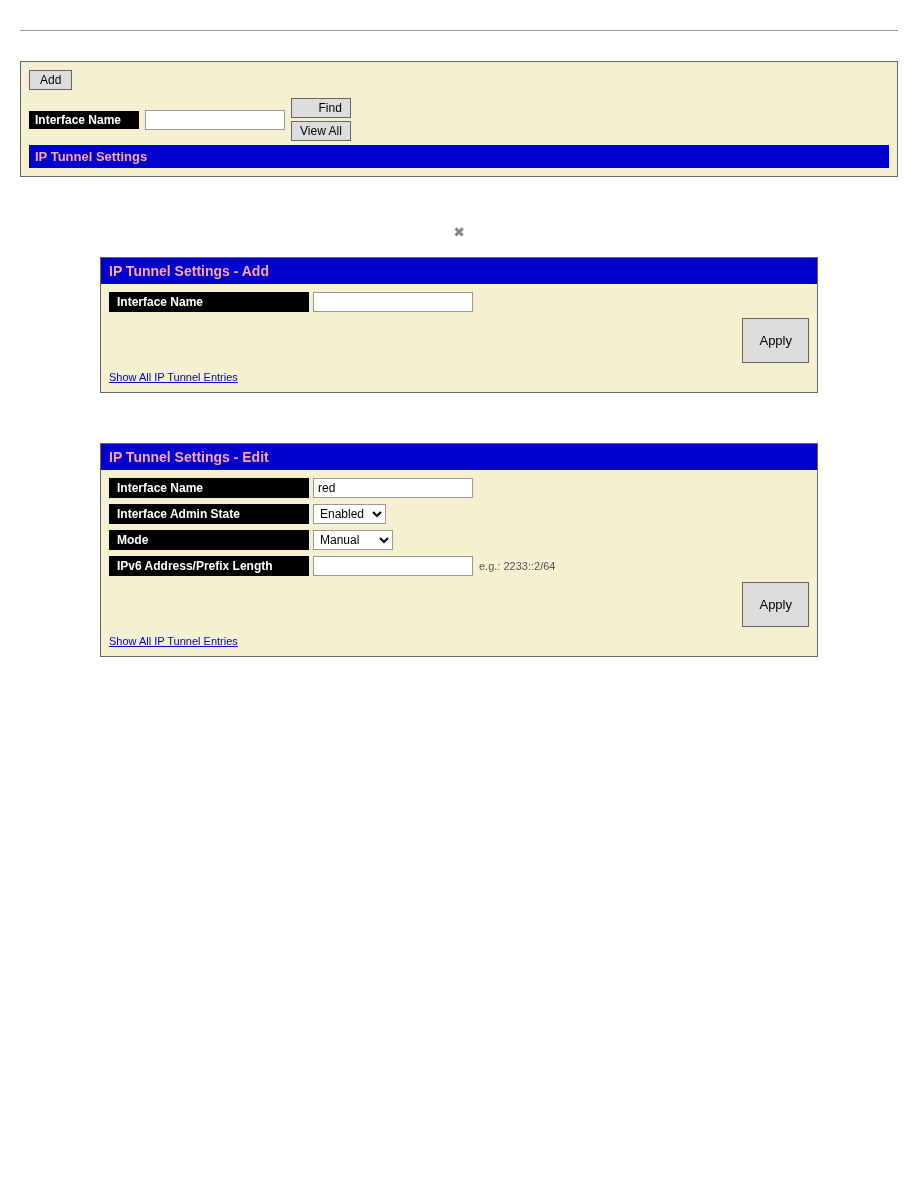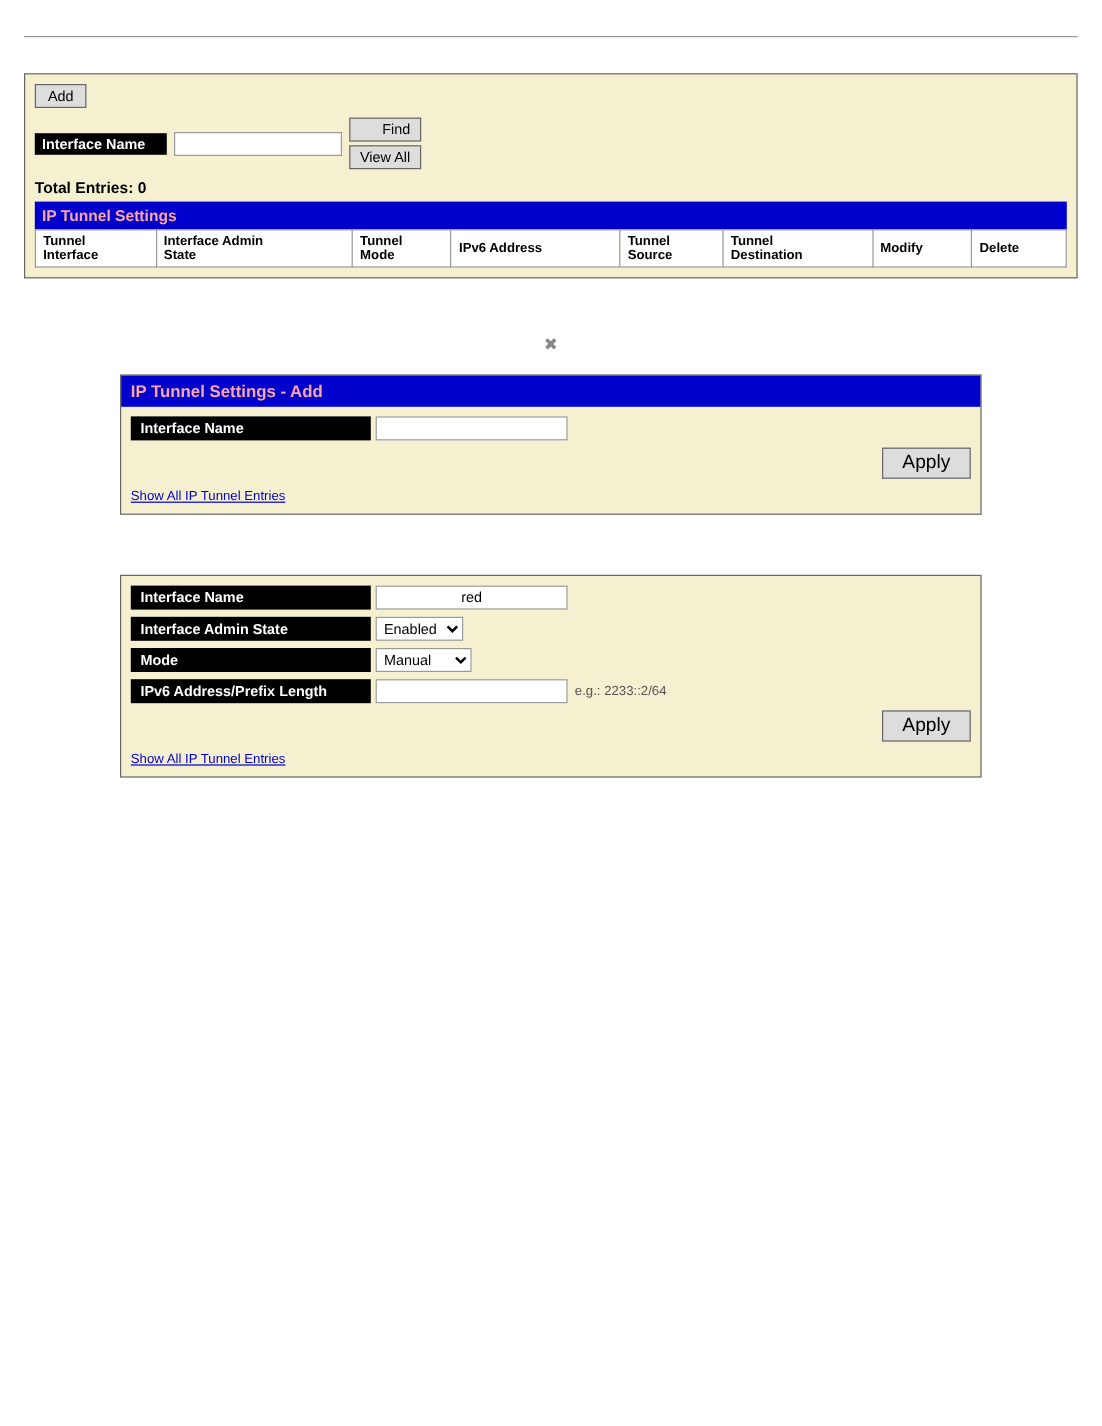--- a/index.html
+++ b/index.html
@@ -165,41 +165,40 @@
       min-width: 200px;
     }
 
     .field-input {
       border: 1px solid #999;
       padding: 2px 4px;
       background: #fff;
       font-size: 12px;
       width: 160px;
       margin-left: 4px;
-      text-align: center;
     }
 
     .field-hint {
       font-size: 11px;
       color: #555;
       margin-left: 6px;
     }
 
     .apply-row {
       display: flex;
       justify-content: flex-end;
       margin: 6px 0;
     }
 
     .apply-btn {
-      padding: 3px 16px;
+      padding: 14px 16px;
       border: 1px solid #666;
       background: #ddd;
       cursor: pointer;
-      font-size: 16px;
+      font-size: 13px;
     }
 
     .show-link {
       color: #0000cc;
       text-decoration: underline;
       cursor: pointer;
       font-size: 11px;
     }
 
     .select-field {
@@ -225,41 +224,23 @@
 
     <div class="search-row">
       <span class="search-label">Interface Name</span>
       <input class="search-input" type="text" value="" style="">
       <div class="search-btn-col">
         <button class="btn-small">Find</button>
         <button class="btn-small">View All</button>
       </div>
     </div>
 
-    <div class="total-entries">Total Entries: 0</div>
 
     <div class="table-header-blue">IP Tunnel Settings</div>
 
-    <table class="data-table">
-      <thead>
-        <tr>
-          <th>Tunnel<br>Interface</th>
-          <th>Interface Admin<br>State</th>
-          <th>Tunnel<br>Mode</th>
-          <th>IPv6 Address</th>
-          <th>Tunnel<br>Source</th>
-          <th>Tunnel<br>Destination</th>
-          <th>Modify</th>
-          <th>Delete</th>
-        </tr>
-      </thead>
-      <tbody>
-        
-      </tbody>
-    </table>
   </div>
 
   <div class="watermark-area">
     <span class="watermark-x">✖</span>
   </div>
 
   <div class="panel-section">
     <div class="panel-header-blue">IP Tunnel Settings - Add</div>
     <div class="panel-body">
       <div class="field-row">
@@ -269,20 +250,21 @@
       <div class="apply-row">
         <button class="apply-btn">Apply</button>
       </div>
       <a class="show-link" href="#">Show All IP Tunnel Entries</a>
     </div>
   </div>
 
   <div class="spacer-section"></div>
 
   <div class="panel-section">
+    <div class="panel-header-blue">IP Tunnel Settings - Edit</div>
     <div class="panel-body">
 
       
       <div class="field-row">
         <span class="field-label">Interface Name</span>
         <input class="field-input" type="text" value="red" style="">
       </div>
 
       
       <div class="field-row">

